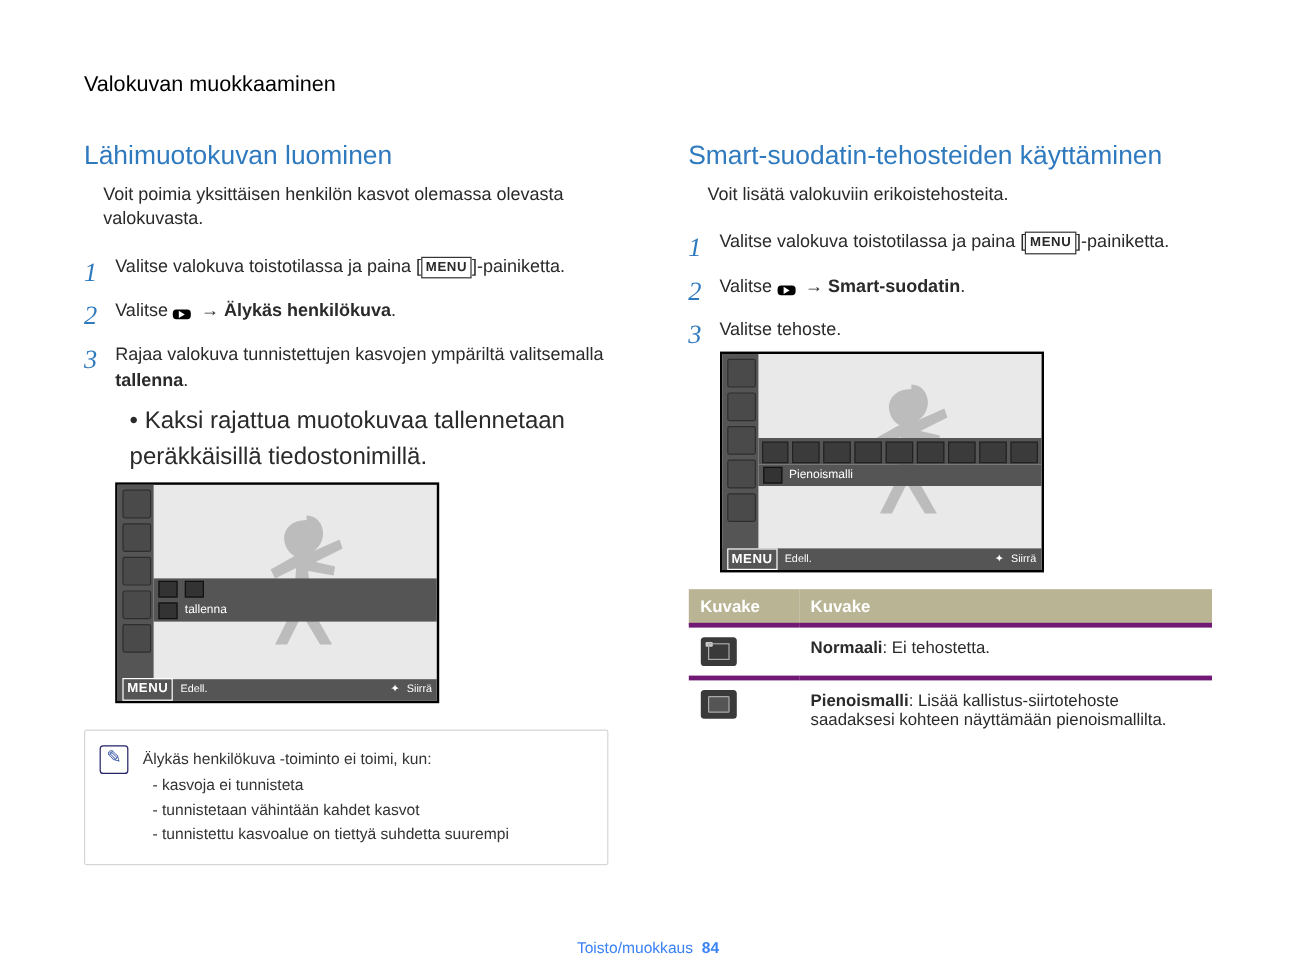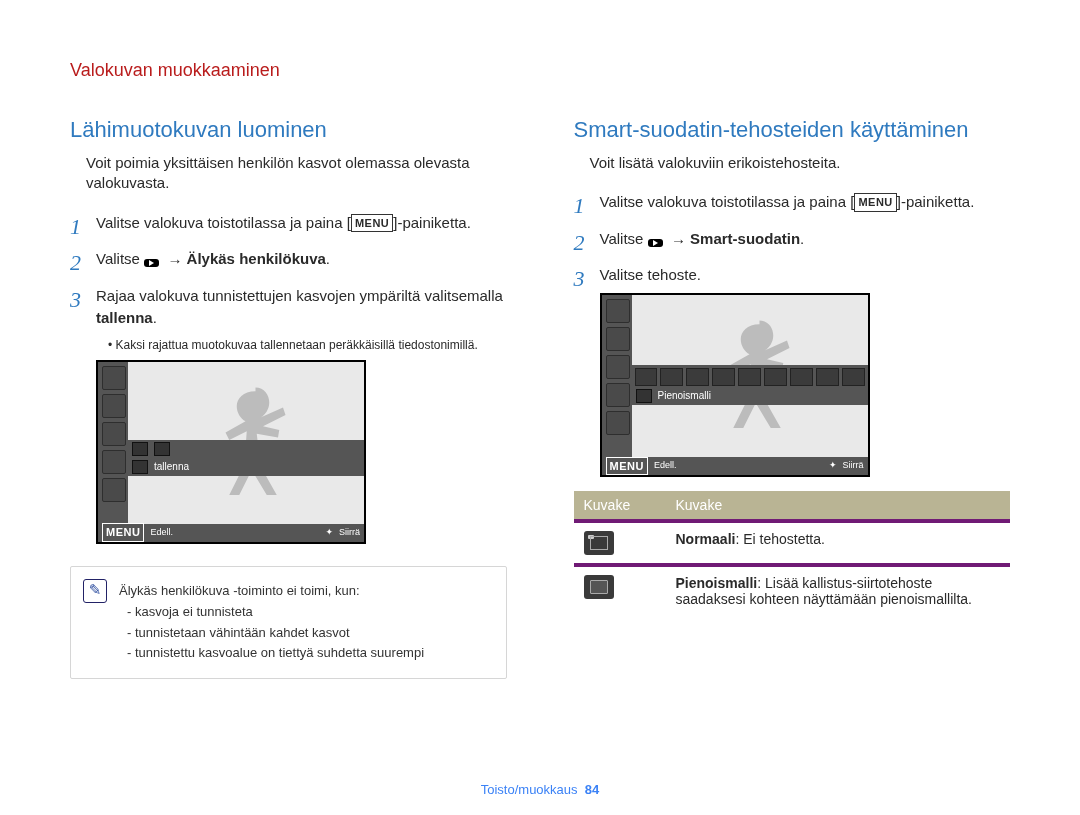--- a/index.html
+++ b/index.html
@@ -1,29 +1,29 @@
 <!DOCTYPE html>
 <html><head>
 <meta charset="utf-8">
 <style>
   html,body{margin:0;padding:0;background:#fff;color:#2a2a2a;font-family:Arial,Helvetica,sans-serif}
   .page{width:1080px;height:815px;box-sizing:border-box;padding:60px 70px 30px 70px;position:relative}
-  .breadcrumb{color:#b91c1c;font-size:18px;font-weight:300;margin-bottom:36px}
+  .breadcrumb{color:#000000;font-size:18px;font-weight:300;margin-bottom:36px}
   .cols{display:flex;gap:67px}
   .col{flex:1;min-width:0}
   h2.sec{color:#2f7abf;font-size:22px;font-weight:400;margin:0 0 10px 0}
   .lead{font-size:15px;margin:0 0 18px 16px;line-height:1.35}
   ol.steps{list-style:none;margin:0;padding:0;counter-reset:step}
   ol.steps>li{position:relative;padding-left:26px;margin:0 0 14px 0;font-size:15px;line-height:1.5}
   ol.steps>li .num{position:absolute;left:0;top:-2px;font-size:22px;font-style:italic;color:#2f7abf;font-family:Georgia,serif}
   .menu-chip{display:inline-block;border:1px solid #333;padding:0 3px;font-size:11px;font-weight:700;letter-spacing:.5px;vertical-align:1px}
   .play-chip{display:inline-flex;align-items:center;gap:3px;background:#000;color:#fff;border-radius:3px;padding:1px 5px;font-size:11px;vertical-align:-2px}
   .play-chip::after{content:"";border-left:5px solid #fff;border-top:3px solid transparent;border-bottom:3px solid transparent}
   .bold{font-weight:700}
-  .sub-bullet{margin:6px 0 0 0;padding-left:12px;font-size:12px}
+  .sub-bullet{margin:6px 0 0 0;padding-left:12px;font-size:20px}
   .sub-bullet::before{content:"• ";}
   
   .screen{width:266px;height:180px;border:2px solid #000;background:#e9e9e9;position:relative;margin-top:6px}
   .screen .strip{position:absolute;left:0;top:0;bottom:0;width:30px;background:#555;display:flex;flex-direction:column;gap:4px;padding:4px;box-sizing:border-box}
   .screen .strip .ic{width:22px;height:22px;background:#4a4a4a;border:1px solid #2e2e2e;border-radius:2px}
   .screen .filmrow{position:absolute;left:30px;right:0;top:70px;height:22px;background:#555;display:flex;gap:3px;padding:3px;box-sizing:border-box;overflow:hidden}
   .screen .filmrow .thumb{width:22px;height:16px;background:#3b3b3b;border:1px solid #222}
   .screen .label-row{position:absolute;left:30px;right:0;top:92px;height:18px;background:#555;color:#fff;font-size:10px;display:flex;align-items:center;gap:6px;padding-left:4px}
   .screen .label-row.top{top:92px}
   .screen .label-row .tick{width:14px;height:12px;background:#333;border:1px solid #111}
@@ -32,21 +32,21 @@
   .screen .footer .sep{flex:1}
   .screen .person{position:absolute;left:80px;top:8px;width:160px;height:150px}
   .person svg{width:100%;height:100%}
   
   .note{border:1px solid #d6d6d6;border-radius:2px;padding:14px 14px 14px 48px;margin-top:22px;position:relative;font-size:13px;color:#333;line-height:1.5}
   .note .note-icon{position:absolute;left:12px;top:12px;width:22px;height:22px;border:1px solid #226;border-radius:3px;color:#2f4fa0;display:flex;align-items:center;justify-content:center;font-size:15px}
   .note ul{margin:2px 0 0 0;padding-left:16px}
   .note ul li{list-style:"- ";margin:1px 0}
   
   table.defs{width:100%;border-collapse:collapse;margin-top:14px;font-size:14px}
-  table.defs th{background:#b9b494;color:#fff;text-align:left;font-weight:400;padding:6px 10px}
+  table.defs th{background:#b9b494;color:#fff;text-align:left;font-weight:700;padding:6px 10px}
   table.defs th:first-child{width:72px}
   table.defs td{padding:8px 10px;vertical-align:top;border-top:4px solid #701a75}
   .icon-box{display:inline-block;width:30px;height:24px;background:#3a3a3a;border-radius:3px;position:relative;vertical-align:middle}
   .icon-box.a::after{content:"";position:absolute;inset:5px 6px;border:1px solid #aaa}
   .icon-box.a::before{content:"";position:absolute;left:4px;top:4px;width:6px;height:4px;background:#ccc;border-radius:1px}
   .icon-box.b::after{content:"";position:absolute;inset:5px 6px;border:1px solid #aaa;border-radius:1px;background:#555}
   .icon-box.b::before{content:"";position:absolute;left:9px;top:8px;width:12px;height:8px;background:#888}
   
   .page-footer{position:absolute;left:0;right:0;bottom:18px;text-align:center;color:#3b82f6;font-size:13px}
 </style>

